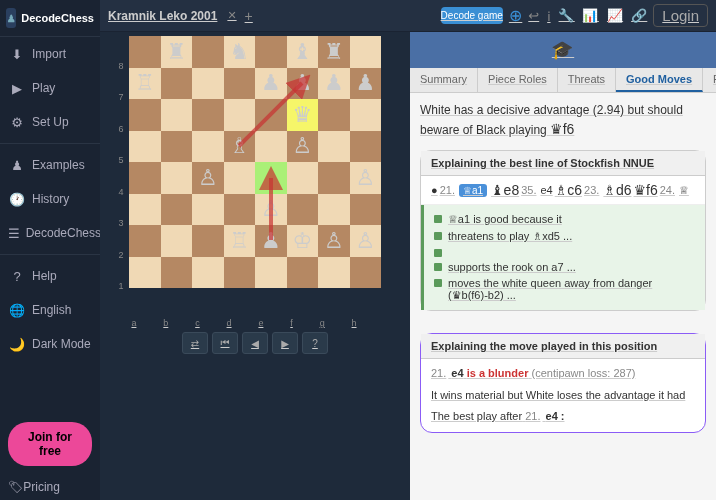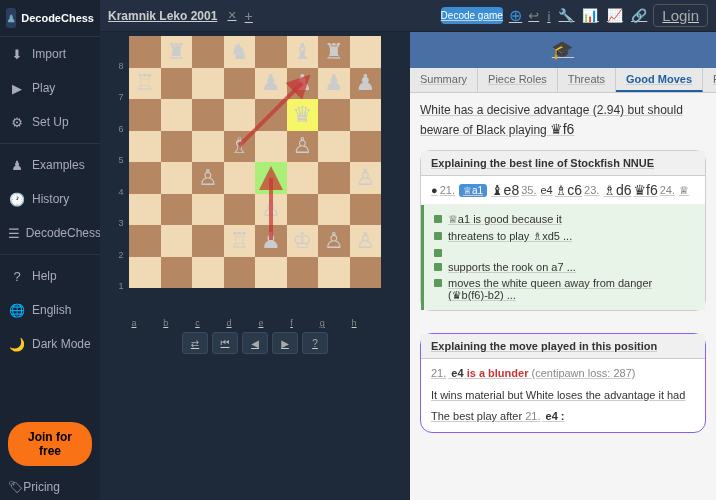--- a/index.html
+++ b/index.html
@@ -43,21 +43,21 @@
     .sidebar-item .icon {
       width: 18px; height: 18px;
       margin-right: 6px;
       display: flex; align-items: center; justify-content: center;
       font-size: 13px;
     }
     .sidebar-divider { height: 1px; background: #2a3444; margin: 4px 0; }
     .sidebar-spacer { flex: 1; }
     .join-btn {
       margin: 8px;
-      background: #f97316;
+      background: #ec4899;
       color: #000;
       border: none;
       border-radius: 20px;
       padding: 8px 10px;
       font-size: 12px;
       font-weight: bold;
       cursor: pointer;
       text-align: center;
     }
     .sidebar-pricing {

